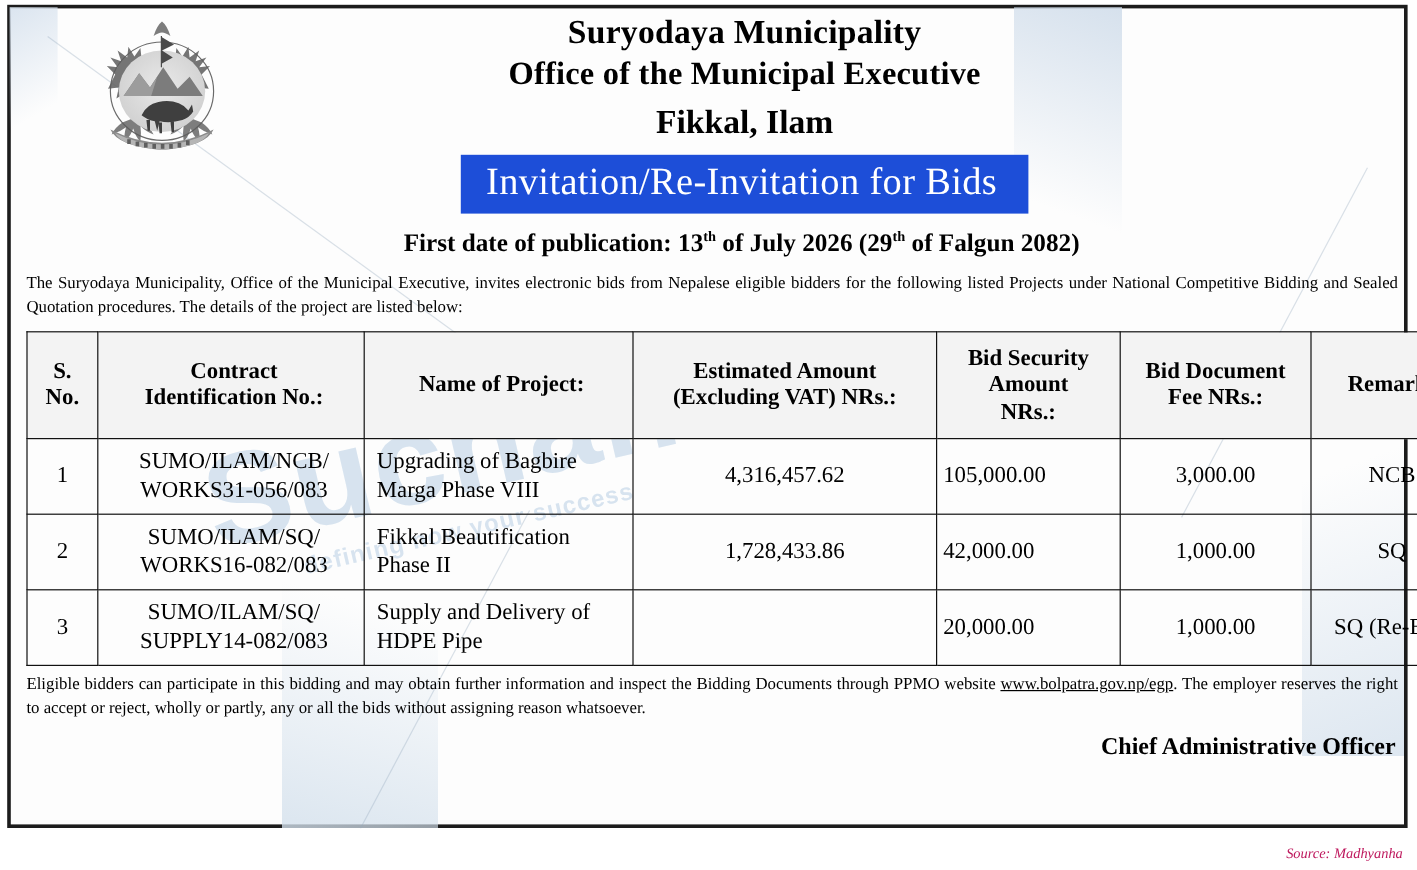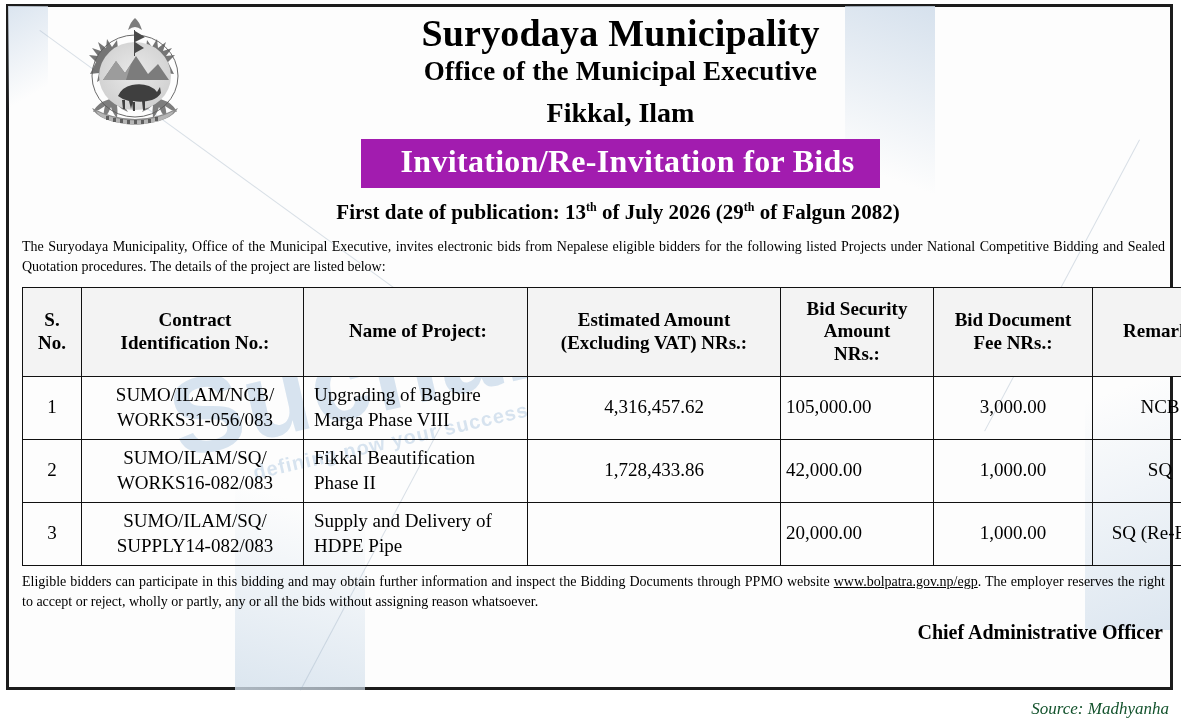--- a/index.html
+++ b/index.html
@@ -103,21 +103,21 @@
     left: 72px;
     top: 16px;
     width: 126px;
     height: 120px;
   }
   .titles {
     text-align: center;
     padding-left: 60px;
   }
   .org-title {
-    font-size: 38px;
+    font-size: 28px;
     font-weight: bold;
     line-height: 1.02;
     letter-spacing: .2px;
     margin: 6px 0 0 0;
   }
   .office-title {
     font-size: 27px;
     font-weight: bold;
     line-height: 1.05;
     margin: 4px 0 0 0;
@@ -128,25 +128,25 @@
     font-weight: bold;
     margin-top: 12px;
   }
   .banner-wrap {
     text-align: center;
     margin-top: 10px;
     padding-left: 60px;
   }
   .banner {
     display: inline-block;
-    background: #a21caf;
+    background: #1d4ed8;
     color: #ffffff;
     font-size: 32px;
-    font-weight: bold;
-    padding: 5px 26px 8px 40px;
+    font-weight: normal;
+    padding: 5px 26px 8px 21px;
     line-height: 1.12;
     letter-spacing: .3px;
   }
   .pubdate {
     text-align: center;
     font-size: 21px;
     font-weight: bold;
     margin-top: 12px;
     padding-left: 55px;
   }
@@ -215,22 +215,22 @@
     padding-right: 18px;
     margin-top: 10px;
   }
   
   .source {
     position: absolute;
     right: 12px;
     bottom: 6px;
     font-family: "Liberation Serif", serif;
     font-style: italic;
-    font-size: 17px;
-    color: #14532d;
+    font-size: 12px;
+    color: #be185d;
     z-index: 4;
   }
 </style>
 </head>
 <body>
 
 <div id="page">
 
   <div class="page-frame"></div>
 

